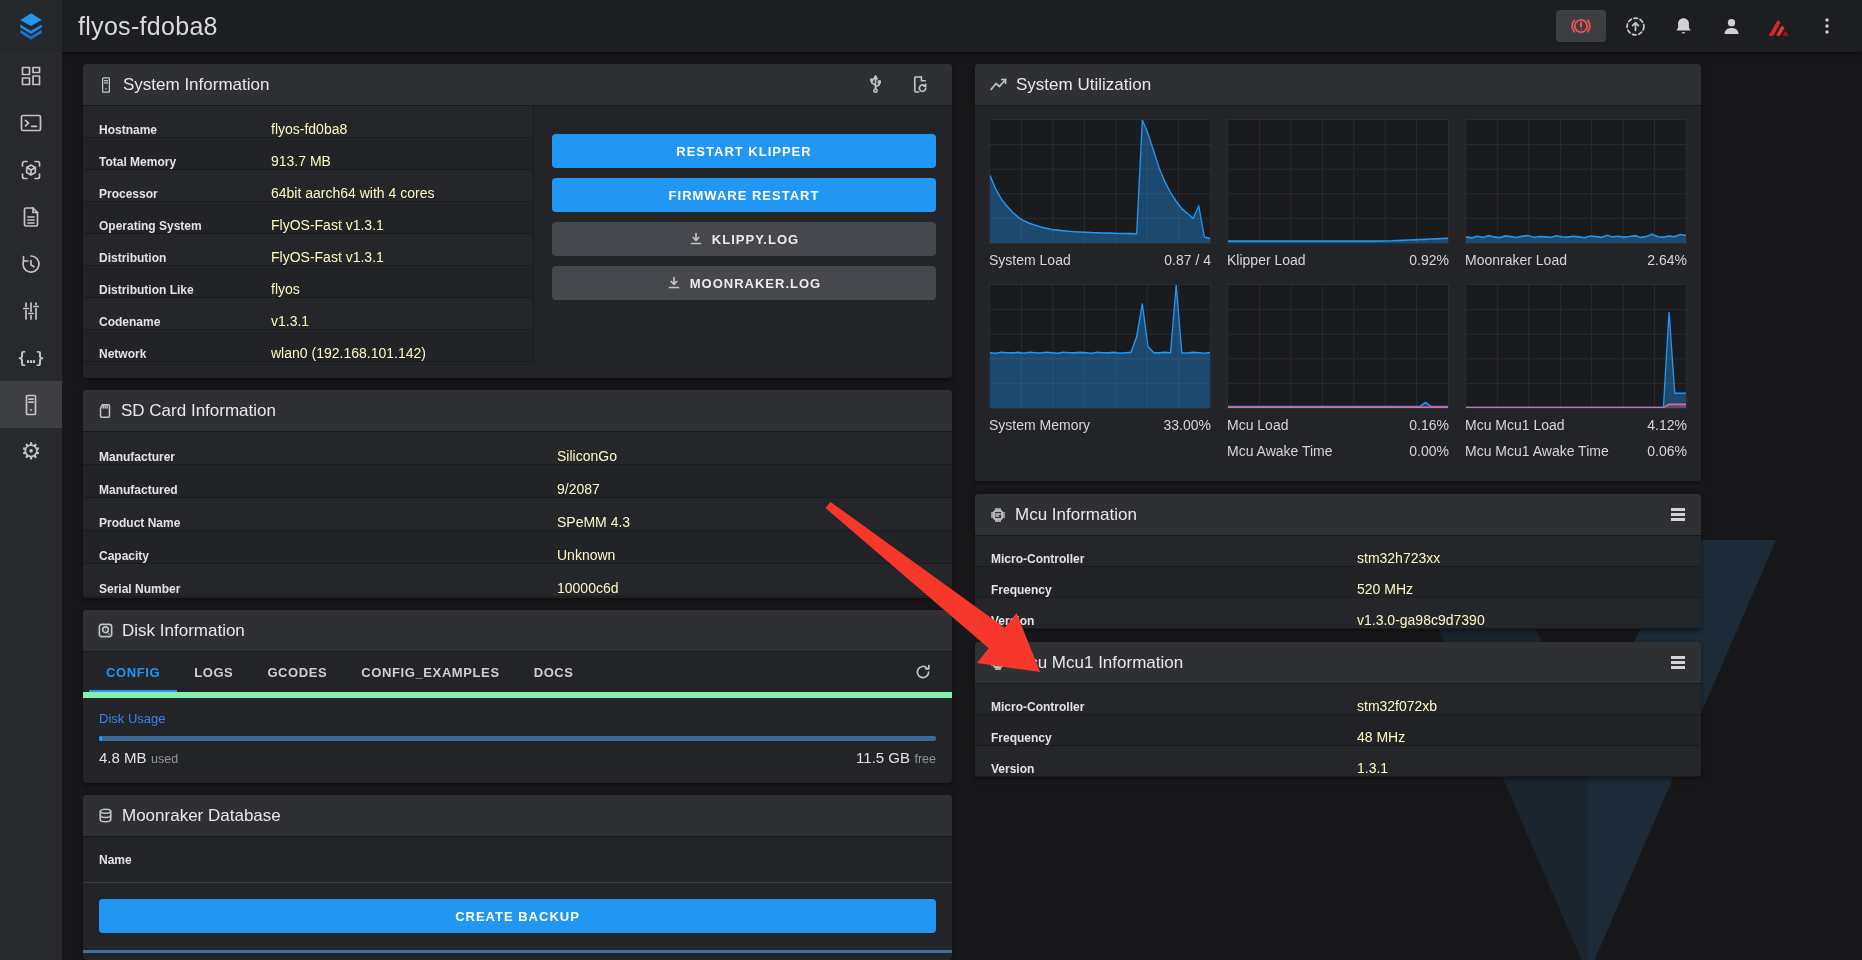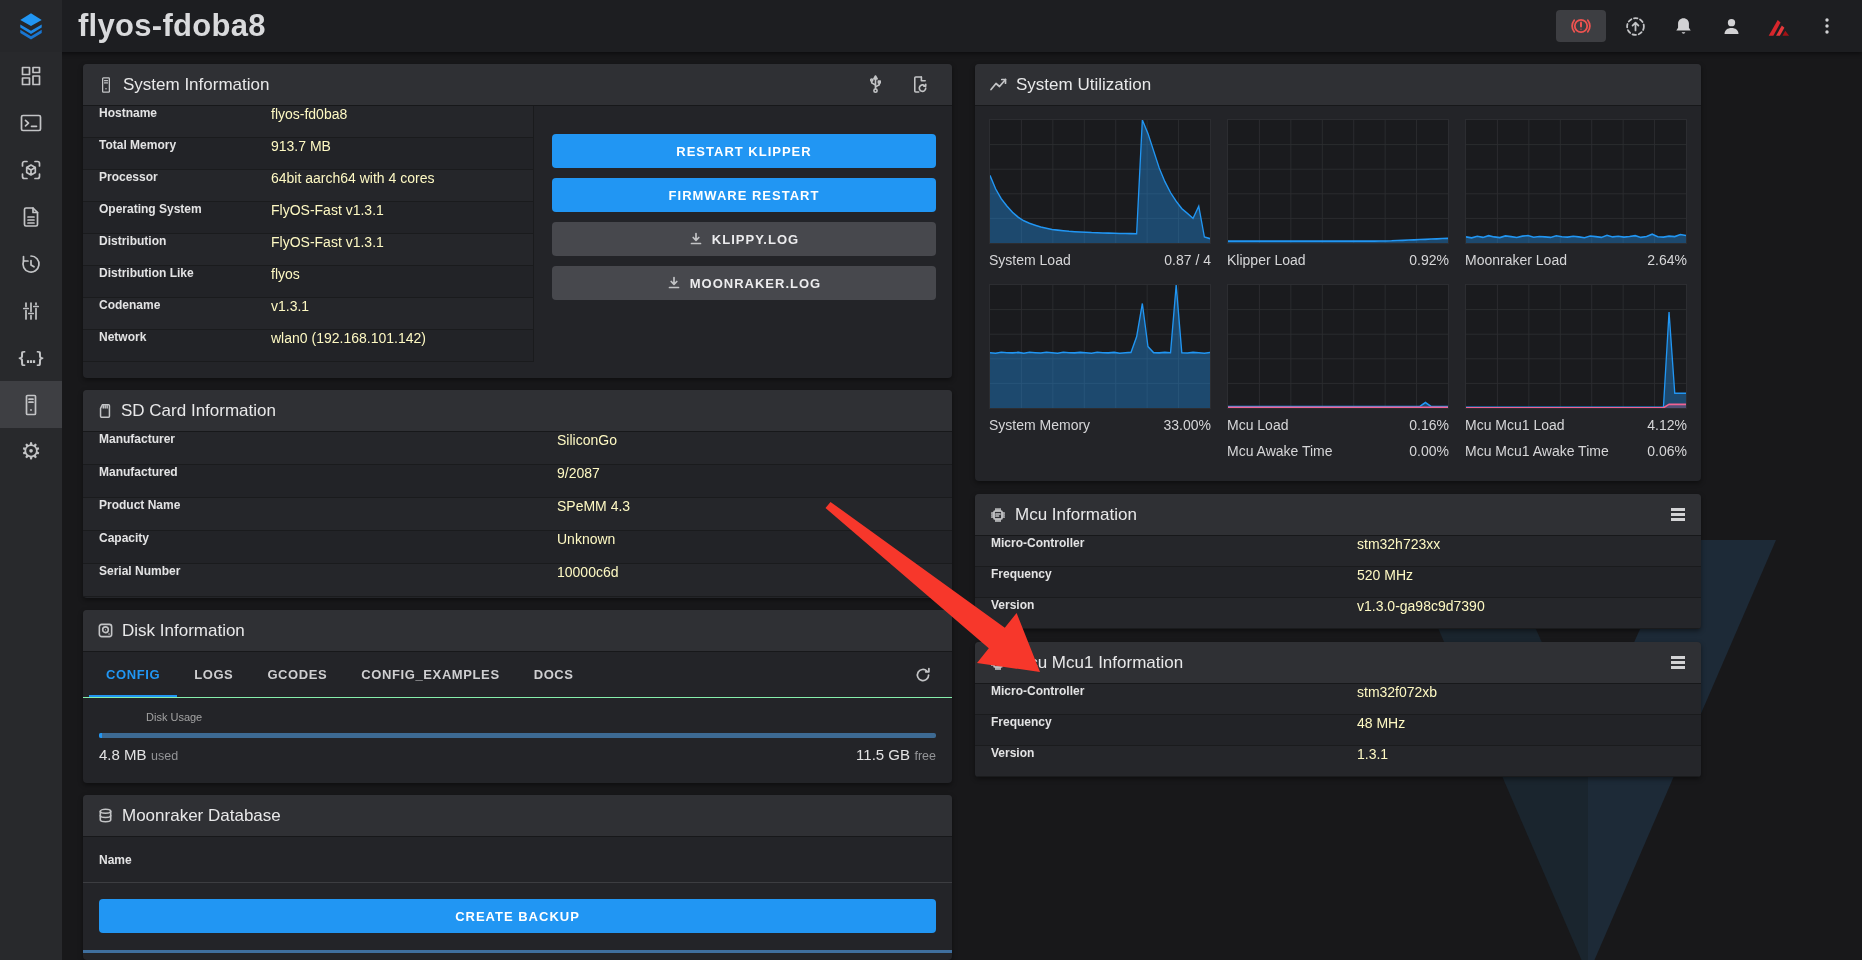--- a/index.html
+++ b/index.html
@@ -3,21 +3,21 @@
 <meta charset="utf-8">
 <style>
   * { margin:0; padding:0; box-sizing:border-box; }
   html,body { background:#0e0e10; }
   body { font-family:"Liberation Sans", sans-serif; }
   #app { position:relative; width:1862px; height:960px; background:#18181a; overflow:hidden; }
 
   
   .topbar { position:absolute; left:0; top:0; right:0; height:52px; background:#1d1e21; display:flex; align-items:center; z-index:6; box-shadow:0 2px 4px rgba(0,0,0,.45); }
   .logo-tile { width:62px; height:52px; background:#26272a; display:flex; align-items:center; justify-content:center; flex:0 0 62px; cursor:pointer; }
-  .app-title { font-size:31px; color:#d9dadc; margin-left:16px; letter-spacing:.3px;font-weight:bold; }
+  .app-title { font-size:25px; color:#d9dadc; margin-left:16px; letter-spacing:.3px; }
   .topbar-actions { margin-left:auto; display:flex; align-items:center; gap:10px; padding-right:16px; }
   .tb-icon { width:38px; height:34px; display:flex; align-items:center; justify-content:center; border-radius:4px; cursor:pointer; }
   .estop { width:50px; height:32px; background:#3d3e42; border-radius:4px; display:flex; align-items:center; justify-content:center; cursor:pointer; }
 
   
   .sidebar { position:absolute; left:0; top:52px; bottom:0; width:62px; background:#28292c; z-index:6; display:flex; flex-direction:column; }
   .nav-item { height:47px; display:flex; align-items:center; justify-content:center; cursor:pointer; color:#c3c4c6; }
   .nav-item.sel { background:#3e3f43; }
   .brace-icon { font-family:"DejaVu Sans Mono", monospace; font-size:15px; font-weight:bold; color:#c3c4c6; }
   .gear-glyph { font-size:23px; color:#c3c4c6; line-height:1; }
@@ -27,45 +27,45 @@
   .col-right { position:absolute; left:975px; top:64px; width:726px; display:flex; flex-direction:column; gap:13px; z-index:2; }
 
   
   .panel { background:#232428; border-radius:4px; box-shadow:0 2px 5px rgba(0,0,0,.45); overflow:hidden; }
   .panel-header { height:42px; background:#2f3034; display:flex; align-items:center; gap:8px; padding:0 14px; border-bottom:1px solid #17181a; }
   .panel-title { font-size:17px; color:#e8e8e9; }
   .ph-icon { display:flex; align-items:center; color:#d3d3d5; }
   .ph-actions { margin-left:auto; display:flex; align-items:center; gap:18px; padding-right:6px; }
   .ph-actions .tb-icon { width:26px; height:26px; }
 
-  .irow { display:flex; align-items:flex-start; height:32px; padding:0 16px; border-bottom:1px solid #1a1b1d; }
+  .irow { display:flex; align-items:flex-end; height:32px; padding:0 16px; border-bottom:1px solid #1a1b1d; }
   .irow:nth-child(odd) { background:#25262a; }
   .irow:nth-child(even){ background:#222327; }
   .ilabel { font-weight:bold; font-size:12px; color:#e3e3e4; flex:0 0 var(--lw,172px); }
   .ivalue { font-size:14px; color:#fef9c3; }
 
   .si-body { display:flex; }
   .si-table { flex:0 0 451px; }
   .si-table .irow { border-right:1px solid #1a1b1d; }
   .si-buttons { flex:1; padding:28px 16px 0 18px; display:flex; flex-direction:column; gap:10px; }
   .btn { height:34px; border:none; border-radius:4px; font-family:inherit; font-weight:bold; font-size:13px; letter-spacing:1px; color:#fff; display:flex; align-items:center; justify-content:center; gap:9px; cursor:pointer; }
   .btn.primary { background:#2196f3; }
   .btn.secondary { background:#47484d; color:#ececee; }
 
   .sd-table { --lw:458px; }
   .sd-table .irow { height:33px; }
 
   
-  .tabs { display:flex; align-items:center; height:46px; border-bottom:1px solid #86efac; padding:0 6px;justify-content:flex-end; }
+  .tabs { display:flex; align-items:center; height:46px; border-bottom:6px solid #86efac; padding:0 6px;justify-content:flex-end; }
   .tab { padding:0 17px; height:100%; display:flex; align-items:center; font-weight:bold; font-size:13px; letter-spacing:.6px; color:#cfcfd1; position:relative; cursor:pointer; }
   .tab.active { color:#2196f3; }
   .tab.active::after { content:''; position:absolute; left:0; right:0; bottom:0; height:2px; background:#2196f3; }
   .tabs .tb-icon { margin-left:auto; margin-right:8px; width:30px; height:30px; }
   .disk-body { padding:13px 16px 0 16px; }
-  .disk-usage-label { font-size:11px; color:#a3a3a3;margin-left:47px; }
+  .disk-usage-label { font-size:13px; color:#3b82f6; }
   .disk-bar { margin-top:10px; height:5px; background:#3d6a93; border-radius:2px; position:relative; overflow:hidden; }
   .disk-bar-fill { position:absolute; left:0; top:0; bottom:0; background:#2196f3; }
   .disk-values { display:flex; justify-content:space-between; margin-top:8px; }
   .dv-big { font-size:15px; color:#e2e2e3; }
   .dv-sm { font-size:12.5px; color:#949598; }
 
   
   .db-name-row { height:46px; display:flex; align-items:center; padding:0 16px; border-bottom:1px solid #3c3d41; }
   .db-name { font-weight:bold; font-size:12px; color:#e3e3e4; }
   .db-buttons { display:flex; gap:26px; padding:16px 16px 0 16px; }

